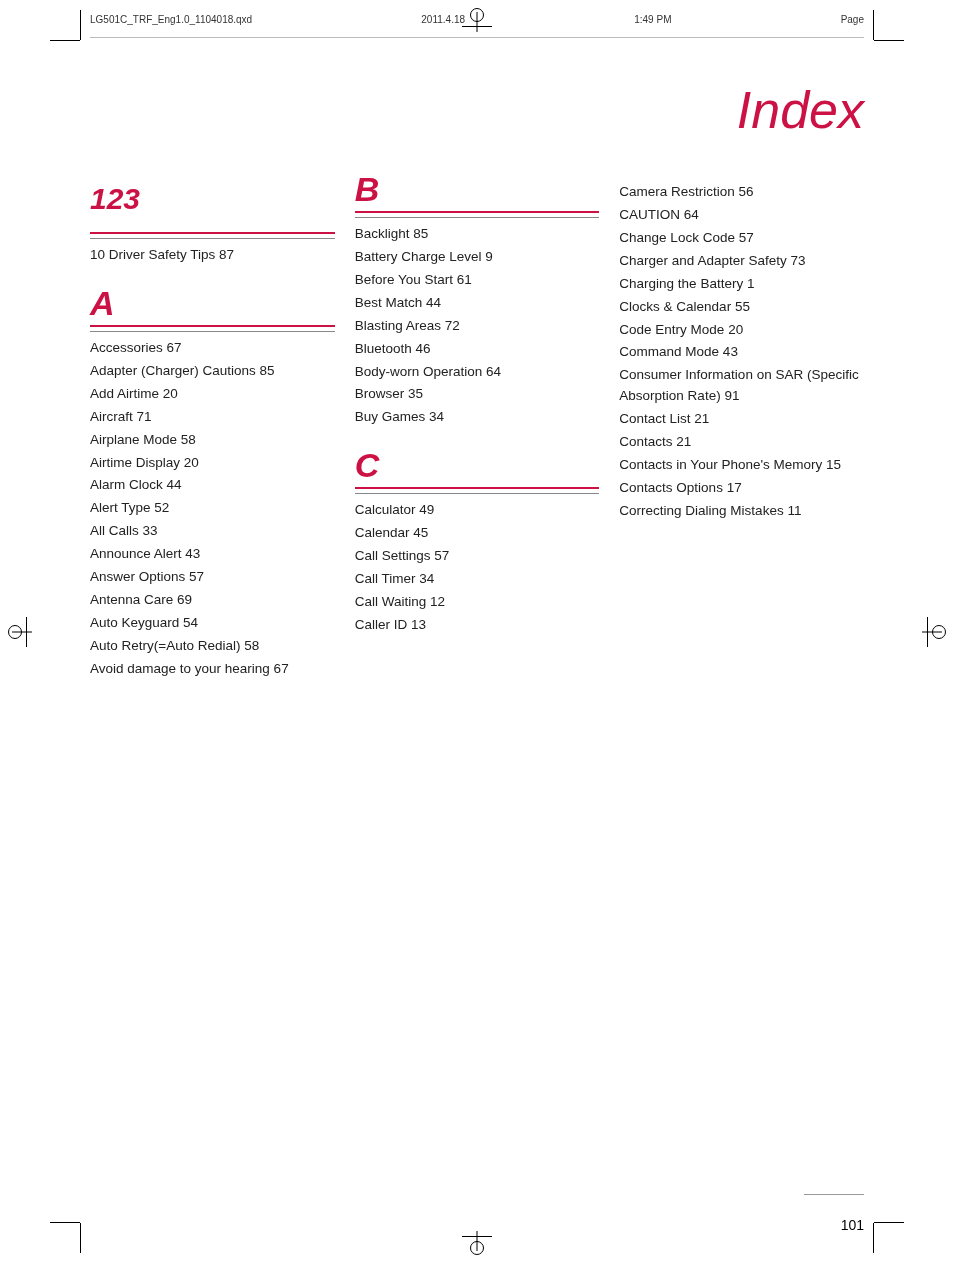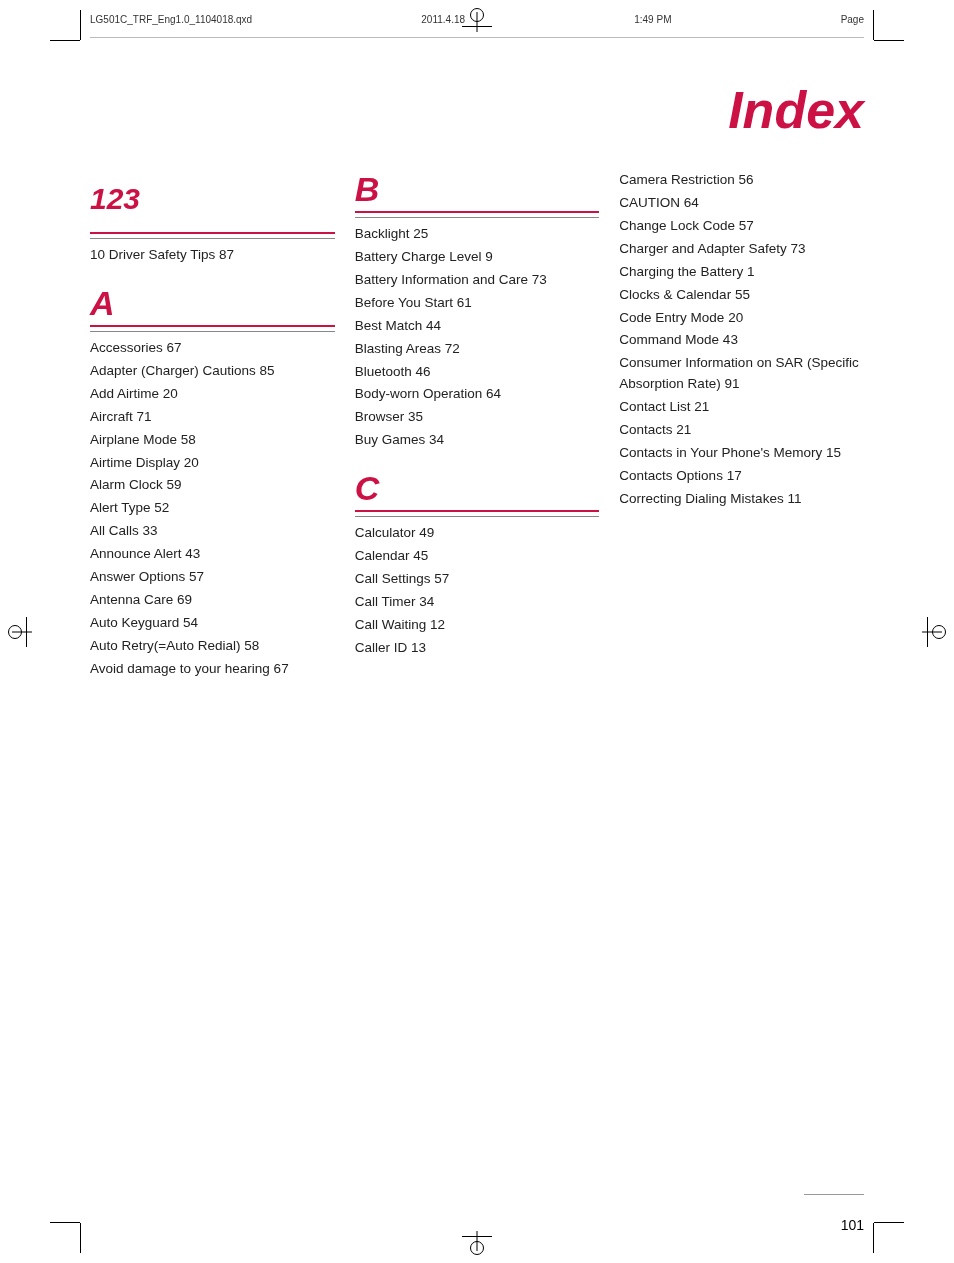--- a/index.html
+++ b/index.html
@@ -56,21 +56,21 @@
       left: 90px;
       right: 90px;
       bottom: 80px;
     }
 
     
     .page-title {
       text-align: right;
       font-size: 52px;
       color: #cc1144;
-      font-weight: 700;
+      font-weight: 400;
       margin-bottom: 30px;
       font-style: italic;
     }
 
     
     .index-columns {
       display: grid;
       grid-template-columns: 1fr 1fr 1fr;
       gap: 0 20px;
       align-items: start;
@@ -165,58 +165,57 @@
       <div class="index-entry">10 Driver Safety Tips 87</div>
 
       <div class="section-letter">A</div>
       <div class="col-separator"></div>
       <div class="index-entry">Accessories 67</div>
       <div class="index-entry">Adapter (Charger) Cautions 85</div>
       <div class="index-entry">Add Airtime 20</div>
       <div class="index-entry">Aircraft 71</div>
       <div class="index-entry">Airplane Mode 58</div>
       <div class="index-entry">Airtime Display 20</div>
-      <div class="index-entry">Alarm Clock 59</div>
+      <div class="index-entry">Alarm Clock 44</div>
       <div class="index-entry">Alert Type 52</div>
       <div class="index-entry">All Calls 33</div>
       <div class="index-entry">Announce Alert 43</div>
       <div class="index-entry">Answer Options 57</div>
       <div class="index-entry">Antenna Care 69</div>
       <div class="index-entry">Auto Keyguard 54</div>
       <div class="index-entry">Auto Retry(=Auto Redial) 58</div>
       <div class="index-entry">Avoid damage to your hearing 67</div>
     </div>
 
     <div>
 
       <div class="section-letter" style="margin-top:0;">B</div>
       <div class="col-separator"></div>
-      <div class="index-entry">Backlight 25</div>
+      <div class="index-entry">Backlight 85</div>
       <div class="index-entry">Battery Charge Level 9</div>
-      <div class="index-entry">Battery Information and Care 73</div>
       <div class="index-entry">Before You Start 61</div>
       <div class="index-entry">Best Match 44</div>
       <div class="index-entry">Blasting Areas 72</div>
       <div class="index-entry">Bluetooth 46</div>
       <div class="index-entry">Body-worn Operation 64</div>
       <div class="index-entry">Browser 35</div>
       <div class="index-entry">Buy Games 34</div>
 
       <div class="section-letter">C</div>
       <div class="col-separator"></div>
       <div class="index-entry">Calculator 49</div>
       <div class="index-entry">Calendar 45</div>
       <div class="index-entry">Call Settings 57</div>
       <div class="index-entry">Call Timer 34</div>
       <div class="index-entry">Call Waiting 12</div>
       <div class="index-entry">Caller ID 13</div>
     </div>
 
     <div>
-      <div class="index-entry" style="margin-top:0;">Camera Restriction 56</div>
+      <div class="index-entry" style="margin-top:12px;">Camera Restriction 56</div>
       <div class="index-entry">CAUTION 64</div>
       <div class="index-entry">Change Lock Code 57</div>
       <div class="index-entry">Charger and Adapter Safety 73</div>
       <div class="index-entry">Charging the Battery 1</div>
       <div class="index-entry">Clocks &amp; Calendar 55</div>
       <div class="index-entry">Code Entry Mode 20</div>
       <div class="index-entry">Command Mode 43</div>
       <div class="index-entry">Consumer Information on SAR (Specific Absorption Rate) 91</div>
       <div class="index-entry">Contact List 21</div>
       <div class="index-entry">Contacts 21</div>

